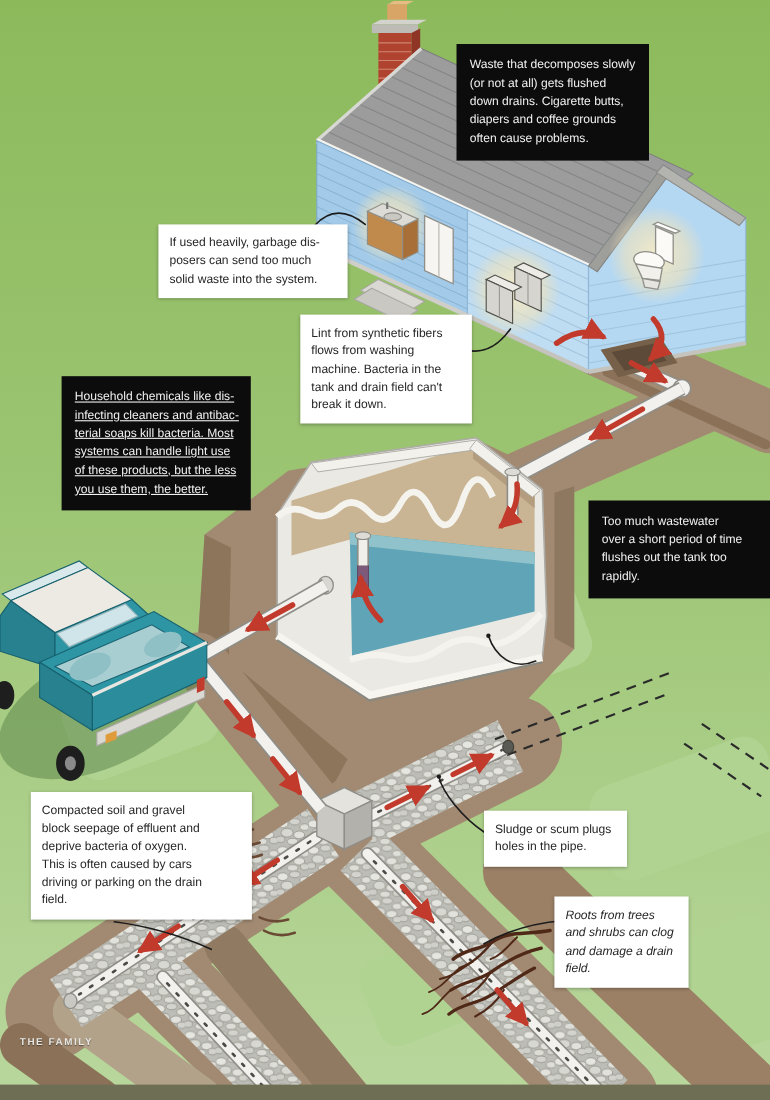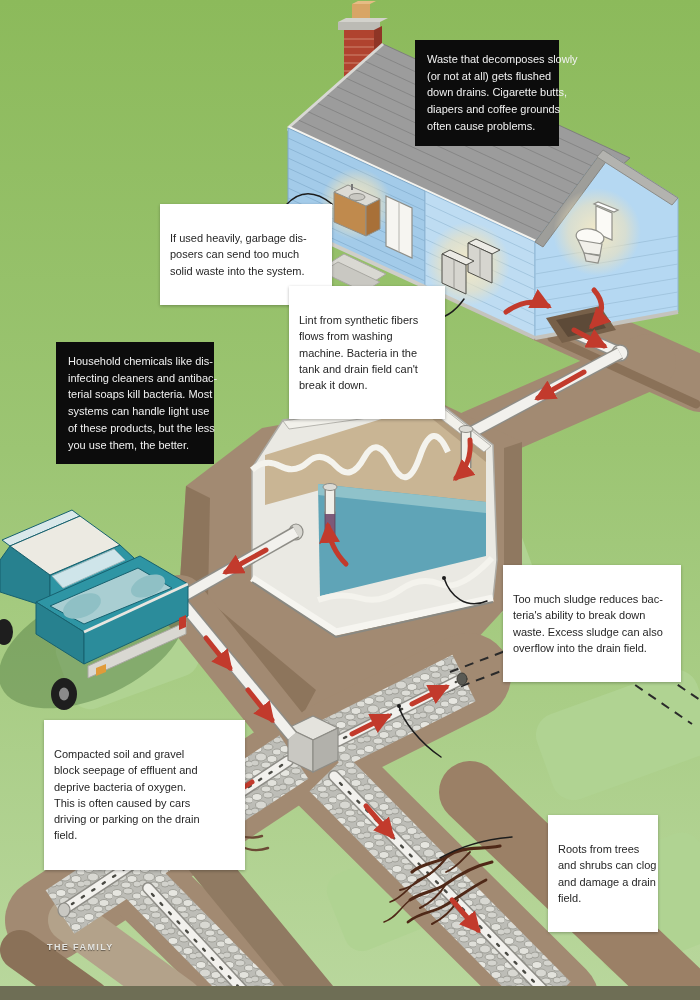--- a/index.html
+++ b/index.html
@@ -1,23 +1,23 @@
 <!DOCTYPE html>
 <html><head>
 <meta charset="utf-8">
 <style>
   html,body{margin:0;padding:0;}
   body{font-family:"Liberation Sans",sans-serif;}
   .stage{position:relative;width:700px;height:1000px;overflow:hidden;background:linear-gradient(180deg,#8cba5b 0%,#9cc573 45%,#b9d79d 100%);}
   .stage svg{position:absolute;left:0;top:0;}
   .callout{position:absolute;box-sizing:border-box;font-size:11px;line-height:1.48;white-space:pre;z-index:5;}
   .callout.dark{background:#0c0c0c;color:#f1f1f1;padding:11px 12px;line-height:1.52;}
-  .callout.light{background:#ffffff;color:#262626;padding:26px 10px;box-shadow:0 1px 3px rgba(0,0,0,0.28);margin-left:16px;}
+  .callout.light{background:#ffffff;color:#262626;padding:9px 10px;box-shadow:0 1px 3px rgba(0,0,0,0.28);}
   .logo{position:absolute;left:18px;top:942px;z-index:6;}
-  .logo .small{display:block;margin-left:29px;font-size:9px;font-weight:bold;letter-spacing:1.4px;color:#e6e6e2;text-shadow:0 1px 1px rgba(0,0,0,0.45);}
+  .logo .small{display:block;font-size:9px;font-weight:bold;letter-spacing:1.4px;color:#e6e6e2;text-shadow:0 1px 1px rgba(0,0,0,0.45);}
   .logo .large{display:block;margin-top:-2px;font-size:34px;font-weight:bold;letter-spacing:0.2px;color:#fbfbf8;text-shadow:0 2px 2px rgba(0,0,0,0.35);line-height:1;}
 </style>
 </head>
 <body>
 
 <div class="stage">
 
 <svg width="700" height="1000" viewBox="0 0 700 1000">
   <defs>
     <linearGradient id="lawn" x1="0" y1="0" x2="0" y2="1">
@@ -350,50 +350,52 @@
     <path d="M 104,838 Q 150,844 192,863"></path>
     <path d="M 441,757 C 420,743 402,720 399,706"></path>
     <path d="M 512,837 Q 472,840 440,858"></path>
     <circle cx="444" cy="578" r="2" fill="#1c1c1c" stroke="none"></circle>
     <circle cx="399" cy="706" r="2" fill="#1c1c1c" stroke="none"></circle>
   </g>
 
   <rect x="0" y="986" width="700" height="14" fill="#6e6e55"></rect>
 </svg>
 
-<div class="callout dark" style="left:415px;top:40px;width:144px;">Waste that decomposes slowly
+<div class="callout dark" style="left:415px;top:40px;width:175px;">Waste that decomposes slowly
 (or not at all) gets flushed
 down drains. Cigarette butts,
 diapers and coffee grounds
 often cause problems.</div>
 <div class="callout light" style="left:144px;top:204px;width:172px;">If used heavily, garbage dis-
 posers can send too much
 solid waste into the system.</div>
 <div class="callout light" style="left:273px;top:286px;width:156px;">Lint from synthetic fibers
 flows from washing
 machine. Bacteria in the
 tank and drain field can't
 break it down.</div>
-<div class="callout dark" style="left:56px;top:342px;width:158px;">Household chemicals like dis-
+<div class="callout dark" style="left:56px;top:342px;width:172px;text-decoration:underline;">Household chemicals like dis-
 infecting cleaners and antibac-
 terial soaps kill bacteria. Most
 systems can handle light use
 of these products, but the less
 you use them, the better.</div>
-<div class="callout light" style="left:487px;top:565px;width:178px;">Too much sludge reduces bac-
-teria's ability to break down
-waste. Excess sludge can also
-overflow into the drain field.</div>
+<div class="callout dark" style="left:535px;top:455px;width:165px;">Too much wastewater
+over a short period of time
+flushes out the tank too
+rapidly.</div>
 <div class="callout light" style="left:28px;top:720px;width:201px;">Compacted soil and gravel
 block seepage of effluent and
 deprive bacteria of oxygen.
 This is often caused by cars
 driving or parking on the drain
 field.</div>
-<div class="callout light" style="left:532px;top:815px;width:110px;">Roots from trees
+<div class="callout light" style="left:440px;top:737px;width:130px;">Sludge or scum plugs
+holes in the pipe.</div>
+<div class="callout light" style="left:504px;top:815px;width:122px;font-style:italic;">Roots from trees
 and shrubs can clog
 and damage a drain
 field.</div>
 
 <div class="logo">
   <span class="small">THE FAMILY</span>
 </div>
 
 </div>
 

